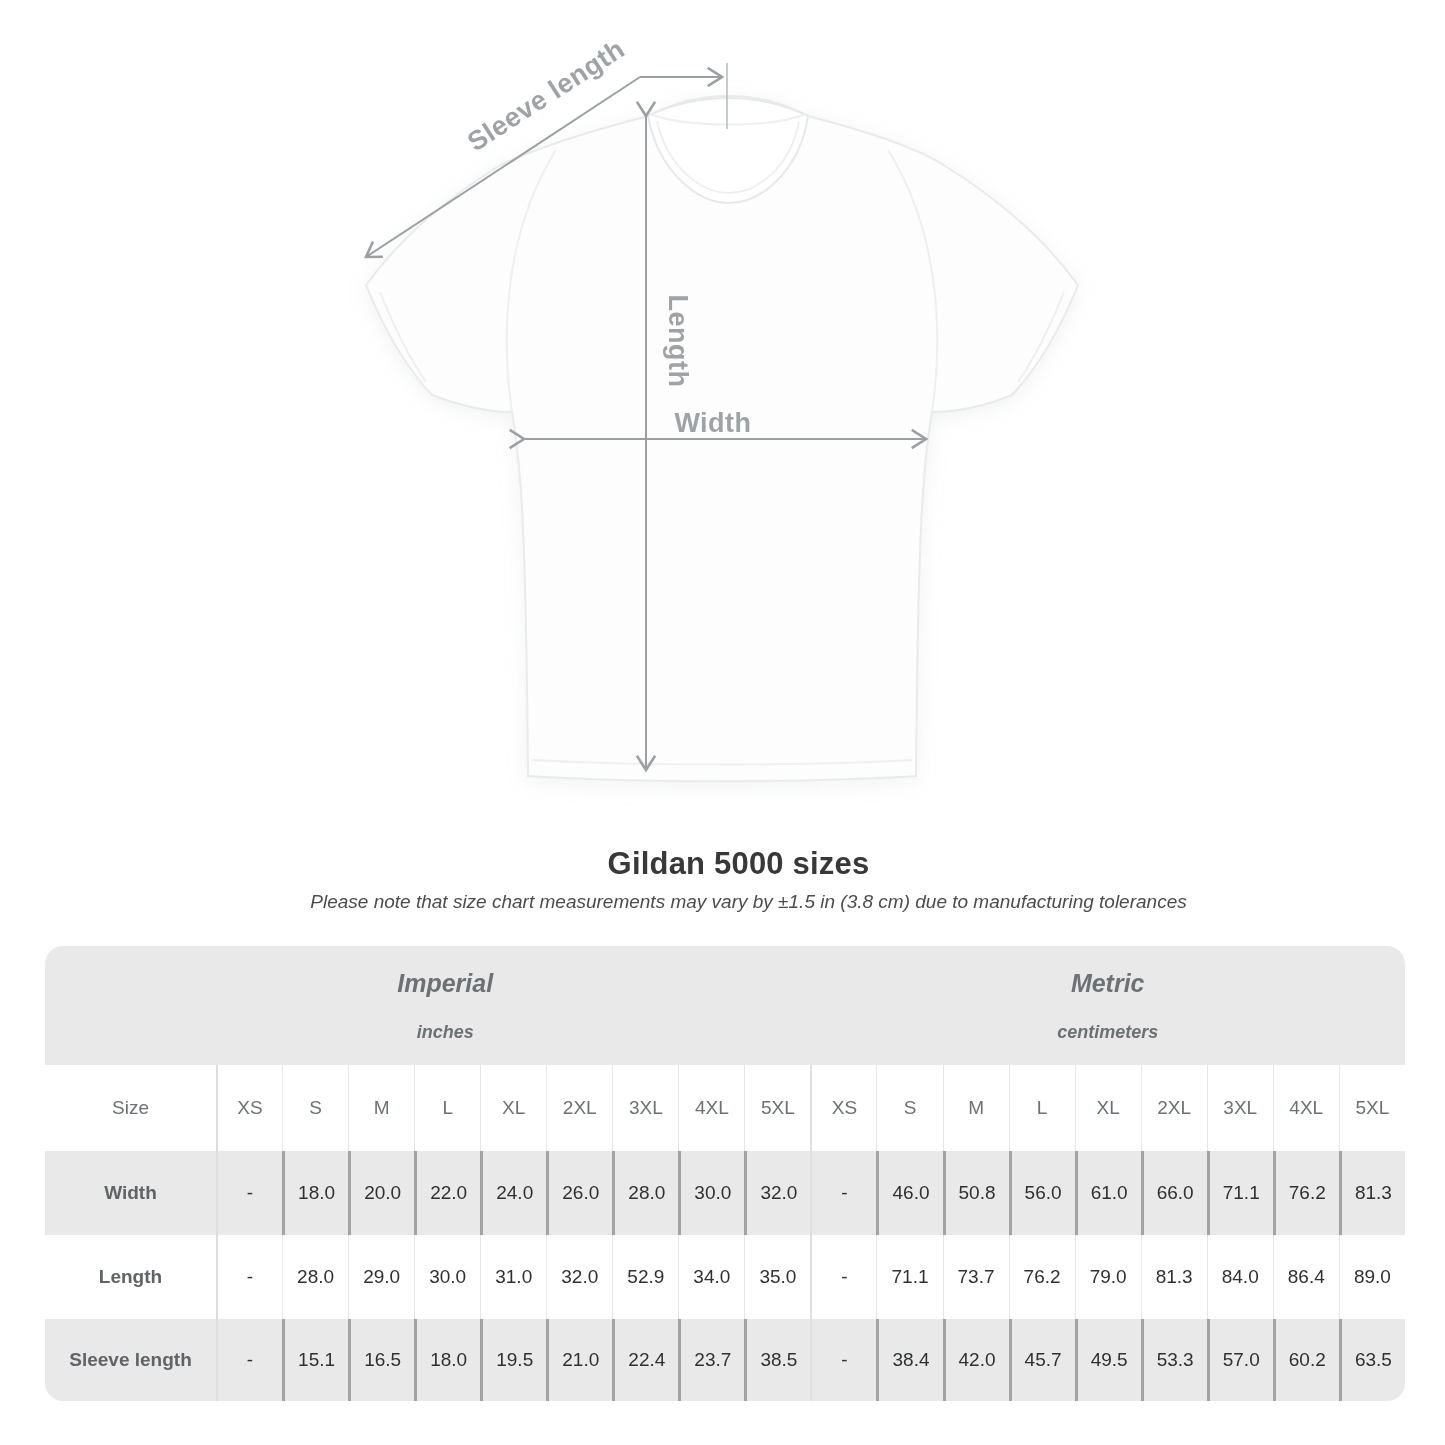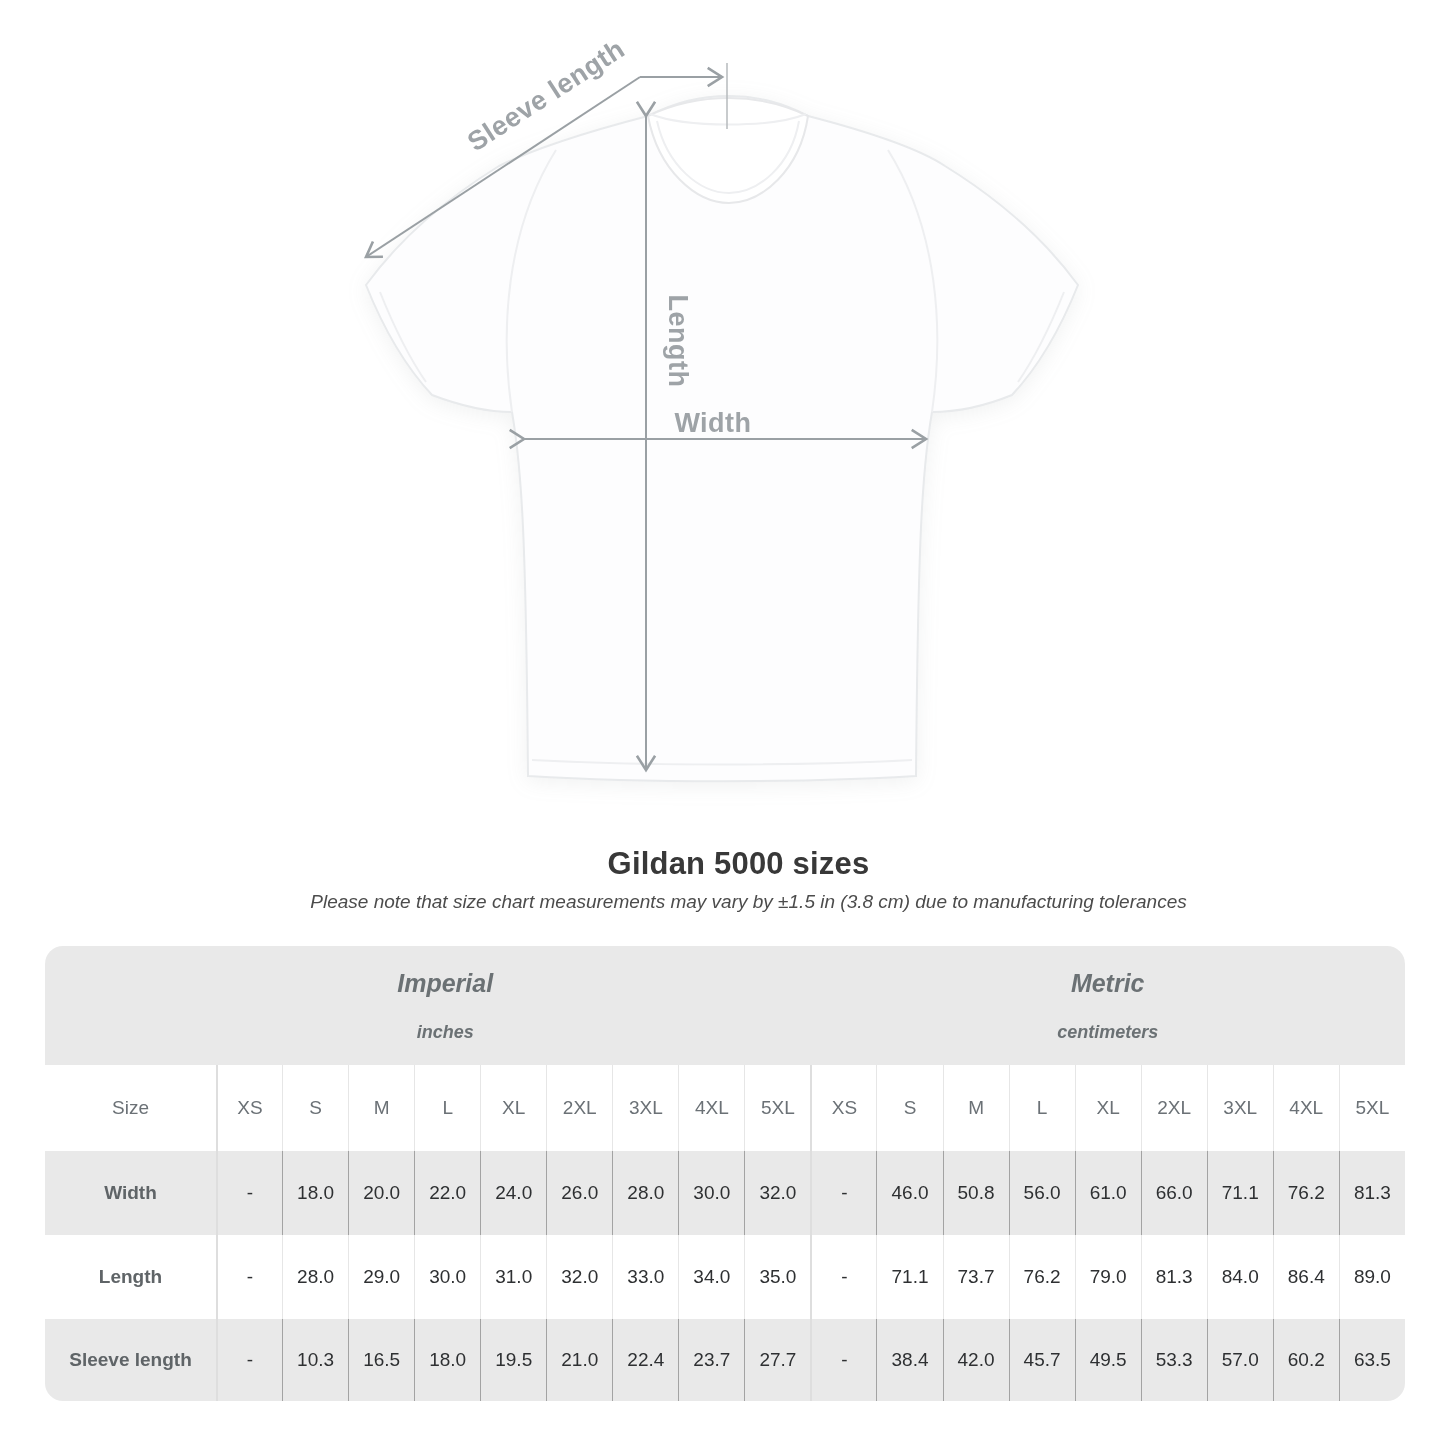--- a/index.html
+++ b/index.html
@@ -39,21 +39,21 @@
     font-size:19px;font-weight:normal;color:#6b7176;}
   .header-row th + th{border-left:1px solid #e6e6e6;}
   
   tr.gray-row th,tr.gray-row td{background:#e9e9e9;}
   tr.white-row th,tr.white-row td{background:#ffffff;}
   tbody tr{height:84px;}
   tbody tr:last-child{height:82px;}
   tbody th.label-col{font-size:19px;font-weight:bold;color:#5f6467;text-align:center;vertical-align:middle;}
   td.value-cell{font-size:19px;color:#2e3032;text-align:center;vertical-align:middle;}
   tr.white-row td.value-cell{border-left:1px solid #e6e6e6;}
-  tr.gray-row td.value-cell{border-left:1px solid #a3a3a3;}
+  tr.gray-row td.value-cell{border-left:3px solid #a3a3a3;}
   .header-row th.group-start,
   tr.white-row td.group-start,
   tr.gray-row td.group-start{border-left:2px solid #dedede;}
 </style>
 </head>
 <body>
 
 <div class="diagram">
   <svg width="1445" height="830" viewBox="0 0 1445 830">
     <defs>
@@ -191,44 +191,44 @@
           <td class="value-cell">81.3</td>
         </tr>
         <tr class="white-row">
           <th class="label-col">Length</th>
           <td class="value-cell group-start">-</td>
           <td class="value-cell">28.0</td>
           <td class="value-cell">29.0</td>
           <td class="value-cell">30.0</td>
           <td class="value-cell">31.0</td>
           <td class="value-cell">32.0</td>
-          <td class="value-cell">33.0</td>
+          <td class="value-cell">52.9</td>
           <td class="value-cell">34.0</td>
           <td class="value-cell">35.0</td>
           <td class="value-cell group-start">-</td>
           <td class="value-cell">71.1</td>
           <td class="value-cell">73.7</td>
           <td class="value-cell">76.2</td>
           <td class="value-cell">79.0</td>
           <td class="value-cell">81.3</td>
           <td class="value-cell">84.0</td>
           <td class="value-cell">86.4</td>
           <td class="value-cell">89.0</td>
         </tr>
         <tr class="gray-row">
           <th class="label-col">Sleeve length</th>
           <td class="value-cell group-start">-</td>
-          <td class="value-cell">10.3</td>
+          <td class="value-cell">15.1</td>
           <td class="value-cell">16.5</td>
           <td class="value-cell">18.0</td>
           <td class="value-cell">19.5</td>
           <td class="value-cell">21.0</td>
           <td class="value-cell">22.4</td>
           <td class="value-cell">23.7</td>
-          <td class="value-cell">27.7</td>
+          <td class="value-cell">38.5</td>
           <td class="value-cell group-start">-</td>
           <td class="value-cell">38.4</td>
           <td class="value-cell">42.0</td>
           <td class="value-cell">45.7</td>
           <td class="value-cell">49.5</td>
           <td class="value-cell">53.3</td>
           <td class="value-cell">57.0</td>
           <td class="value-cell">60.2</td>
           <td class="value-cell">63.5</td>
         </tr>

